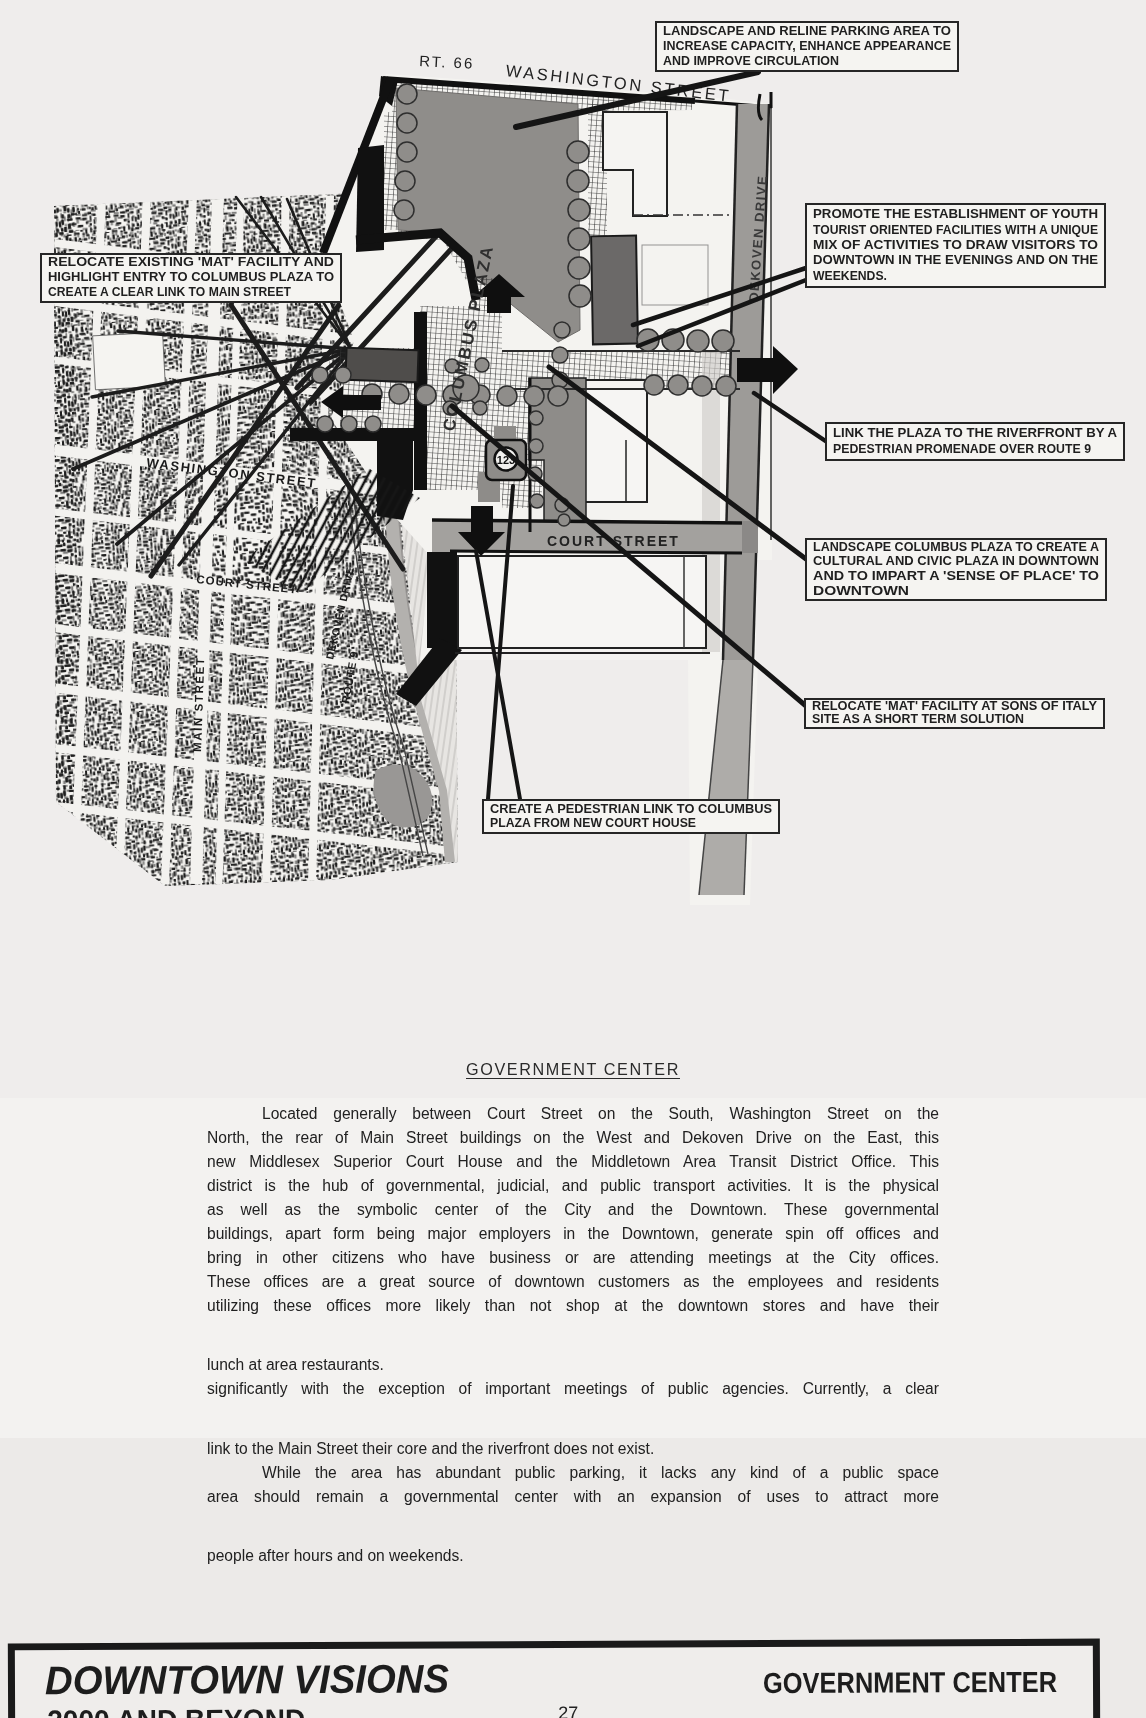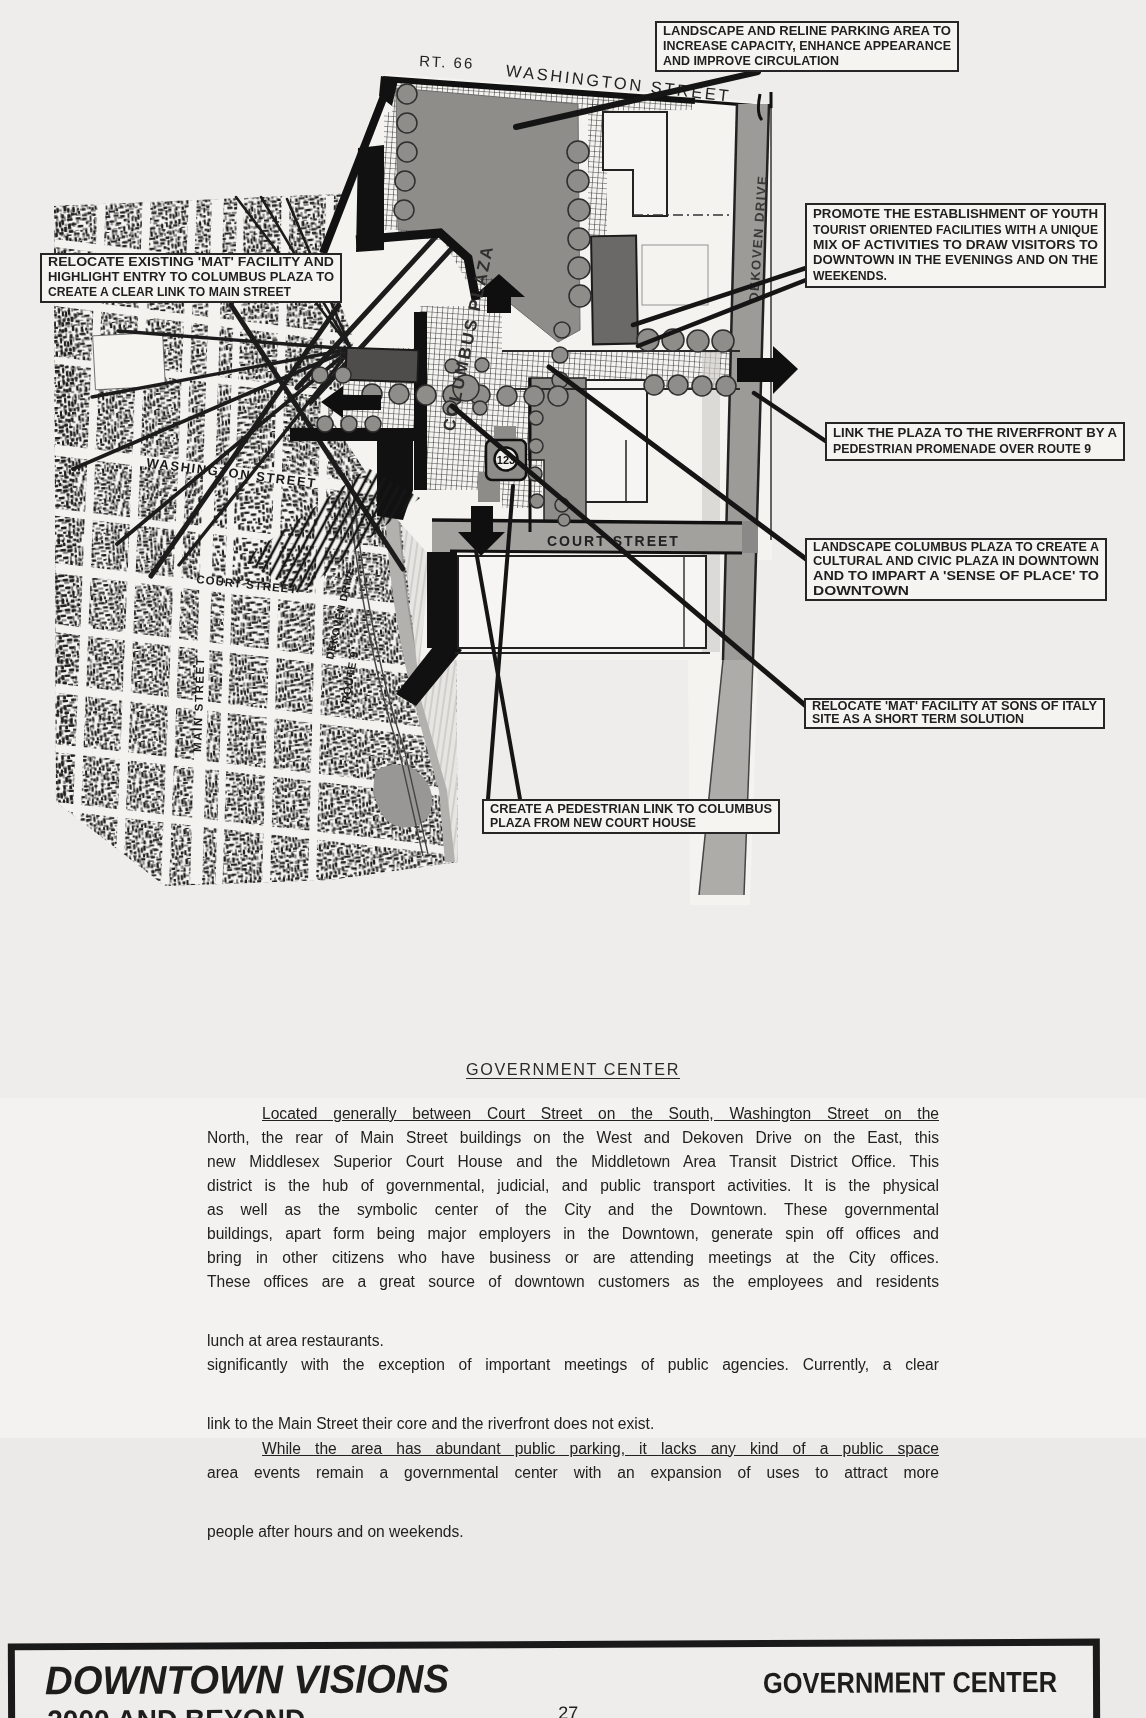--- a/index.html
+++ b/index.html
@@ -6,21 +6,21 @@
   #page{position:relative;width:1146px;height:1718px;background:#edebe9;overflow:hidden;font-family:"Liberation Sans",sans-serif;}
   #page .bandA{position:absolute;left:0;top:0;width:1146px;height:1100px;background:#efedec;}
   #page .bandB{position:absolute;left:0;top:1098px;width:1146px;height:340px;background:#f3f2f0;}
   #page .bandC{position:absolute;left:0;top:1438px;width:1146px;height:280px;background:#eceae8;}
   svg.main{position:absolute;left:0;top:0;}
   #heading{position:absolute;left:0;top:1060px;width:1146px;text-align:center;font-size:16.2px;letter-spacing:1.6px;color:#2a2a2a;}
   #heading span{text-decoration:underline;text-underline-offset:3px;}
   #body{position:absolute;left:207px;top:1102px;width:732px;font-size:15.6px;color:#212121;}
   #body .l{height:24.05px;line-height:24.05px;white-space:nowrap;margin-top:35px;}
   #body .lj{height:24.05px;line-height:24.05px;text-align:justify;text-align-last:justify;}
-  #body .in{padding-left:55px;text-decoration:underline;}
+  #body .in{padding-left:55px;}
   #footer{position:absolute;left:8px;top:1641px;width:1092px;height:90px;box-sizing:border-box;
           border:7px solid #1a1a1a;background:#efedeb;transform:rotate(-0.25deg);}
 </style>
 </head>
 <body>
 <div id="page">
 <div class="bandA"></div>
     <div class="bandB"></div>
     <div class="bandC"></div>
 <svg class="main" width="1146" height="1015" viewBox="0 0 1146 1015">
@@ -295,25 +295,26 @@
 <div id="heading"><span>GOVERNMENT CENTER</span></div>
 <div id="body">
 <div class="lj in">Located generally between Court Street on the South, Washington Street on the</div>
 <div class="lj">North, the rear of Main Street buildings on the West and Dekoven Drive on the East, this</div>
 <div class="lj">new Middlesex Superior Court House and the Middletown Area Transit District Office.  This</div>
 <div class="lj">district is the hub of governmental, judicial, and public transport activities.  It is the physical</div>
 <div class="lj">as well as the symbolic center of the City and the Downtown.  These governmental</div>
 <div class="lj">buildings, apart form being major employers in the Downtown, generate spin off offices and</div>
 <div class="lj">bring in other citizens who have business or are attending meetings at the City offices.</div>
 <div class="lj">These offices are a great source of downtown customers as the employees and residents</div>
+<div class="lj">utilizing these offices more likely than not shop at the downtown stores and have their</div>
 <div class="l">lunch at area restaurants.</div>
 <div class="lj">significantly with the exception of important meetings of public agencies.  Currently, a clear</div>
 <div class="l">link to the Main Street their core and the riverfront does not exist.</div>
 <div class="lj in">While the area has abundant public parking, it lacks any kind of a public space</div>
-<div class="lj">area events remain a governmental center with an expansion of uses to attract more</div>
+<div class="lj">area should remain a governmental center with an expansion of uses to attract more</div>
 <div class="l">people after hours and on weekends.</div>
 </div>
 <div id="footer">
 <svg width="1090" height="80" viewBox="0 0 1090 80">
   <text x="30" y="44" font-size="40" font-weight="bold" font-style="italic" fill="#1d1d1d" font-family="Liberation Sans,sans-serif" textLength="404" lengthAdjust="spacingAndGlyphs">DOWNTOWN VISIONS</text>
   <text x="748" y="46" font-size="29" font-weight="bold" fill="#1d1d1d" font-family="Liberation Sans,sans-serif" textLength="294" lengthAdjust="spacingAndGlyphs">GOVERNMENT CENTER</text>
   <text x="32" y="80" font-size="28.5" font-weight="bold" fill="#1d1d1d" font-family="Liberation Sans,sans-serif" textLength="258" lengthAdjust="spacingAndGlyphs">2000 AND BEYOND</text>
   <text x="543" y="71" font-size="18" fill="#222" font-family="Liberation Sans,sans-serif">27</text>
 </svg>
 </div>

